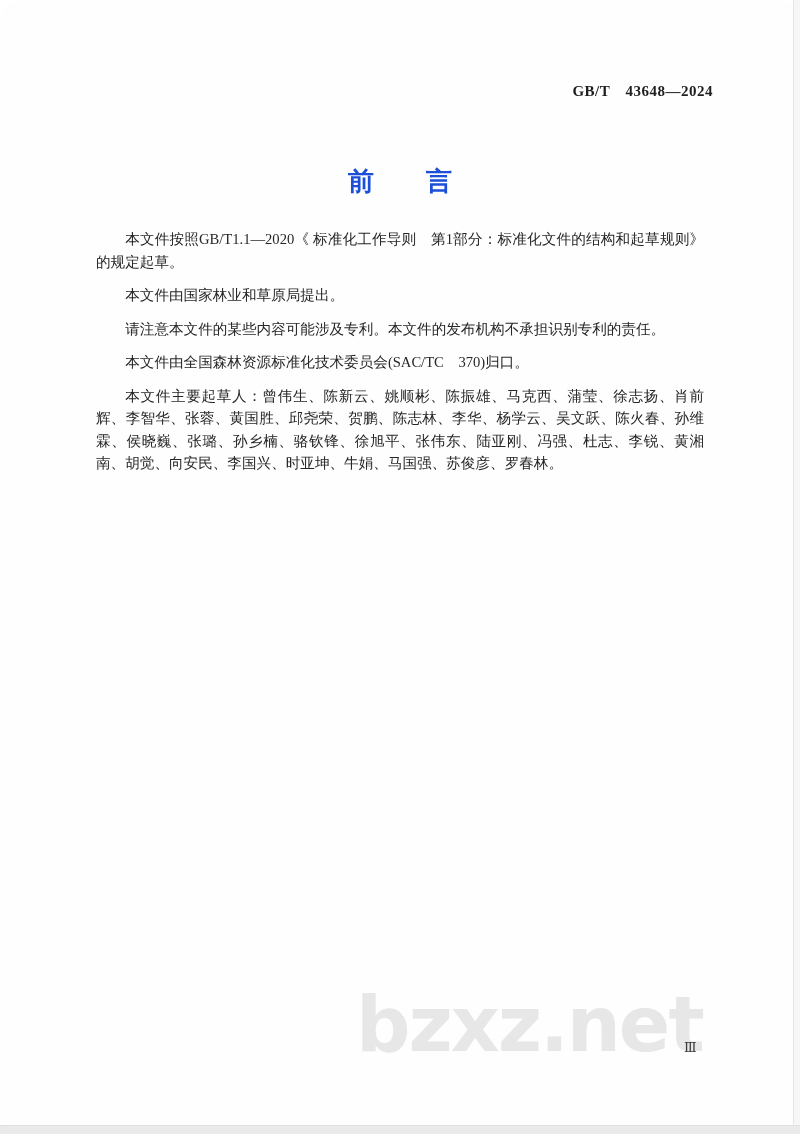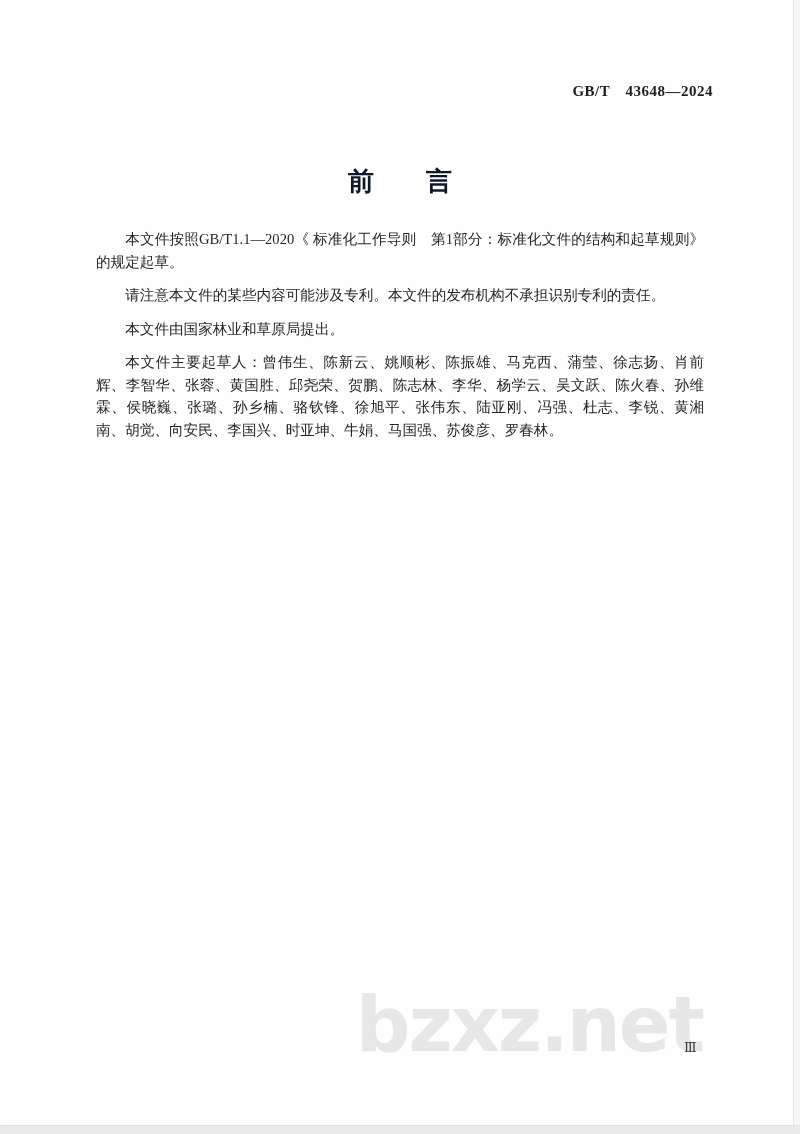--- a/index.html
+++ b/index.html
@@ -26,21 +26,21 @@
   }
   .doc-code {
     position: absolute; top: 82px; right: 87px;
     font-size: 15px; font-weight: bold; color: #1e1e1e;
     letter-spacing: 0.5px; white-space: pre;
   }
   .fore-title {
     position: absolute; top: 147px; left: 85px; width: 630px;
     text-align: center;
     font-family: "Liberation Sans", "DejaVu Sans", sans-serif;
-    font-size: 26px; font-weight: bold; color: #0f172a;
+    font-size: 26px; font-weight: bold; color: #1d4ed8;
     white-space: pre;
   }
   .content {
     position: absolute; top: 217px; left: 85px; width: 630px;
     font-size: 14.6px; line-height: 22.5px; color: #262626;
     text-align: justify;
   }
   .content p { margin: 11px; text-indent: 2em; white-space: pre-wrap; }
   .watermark {
     position: absolute; top: 980px; left: 356px;
@@ -58,22 +58,23 @@
 <body>
 
 <div class="page">
 
   <div class="doc-code">GB/T　43648—2024</div>
 
   <h1 class="fore-title">前　　言</h1>
 
   <div class="content">
     <p>本文件按照GB/T1.1—2020《 标准化工作导则　第1部分：标准化文件的结构和起草规则》的规定起草。</p>
+    <p>本文件由国家林业和草原局提出。</p>
     <p>请注意本文件的某些内容可能涉及专利。本文件的发布机构不承担识别专利的责任。</p>
-    <p>本文件由国家林业和草原局提出。</p>
+    <p>本文件由全国森林资源标准化技术委员会(SAC/TC　370)归口。</p>
     <p>本文件主要起草人：曾伟生、陈新云、姚顺彬、陈振雄、马克西、蒲莹、徐志扬、肖前辉、李智华、张蓉、黄国胜、邱尧荣、贺鹏、陈志林、李华、杨学云、吴文跃、陈火春、孙维霖、侯晓巍、张璐、孙乡楠、骆钦锋、徐旭平、张伟东、陆亚刚、冯强、杜志、李锐、黄湘南、胡觉、向安民、李国兴、时亚坤、牛娟、马国强、苏俊彦、罗春林。</p>
   </div>
 
   <div class="watermark">bzxz.net</div>
 
   <div class="page-number">Ⅲ</div>
 
   <div class="edge-right"></div>
   <div class="edge-bottom"></div>
 

